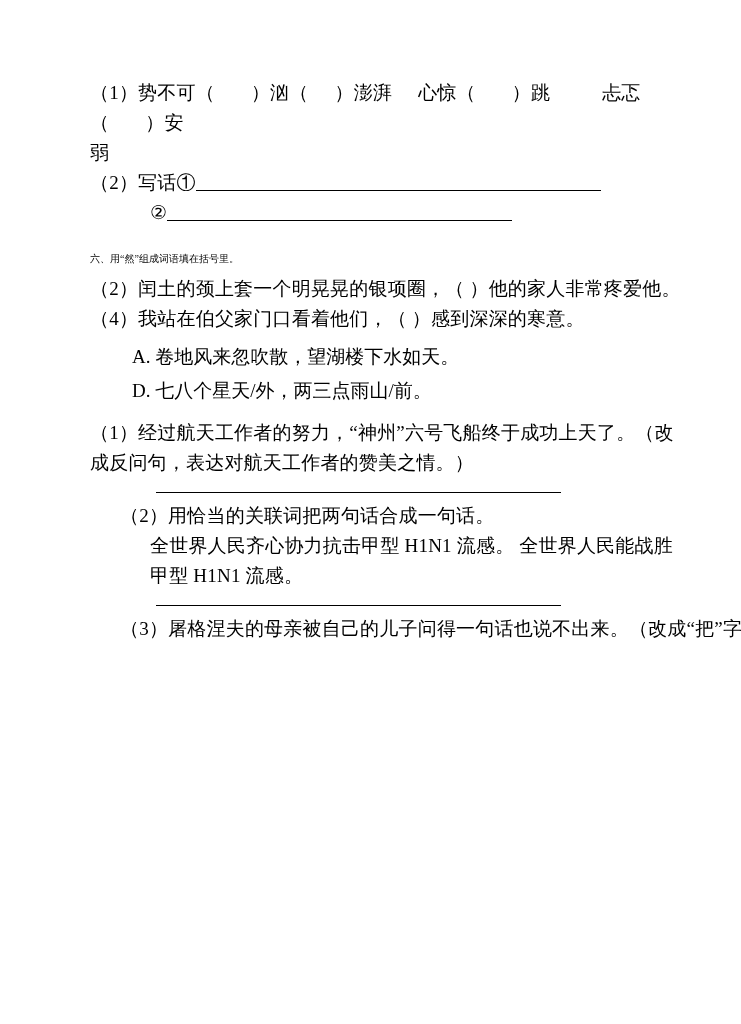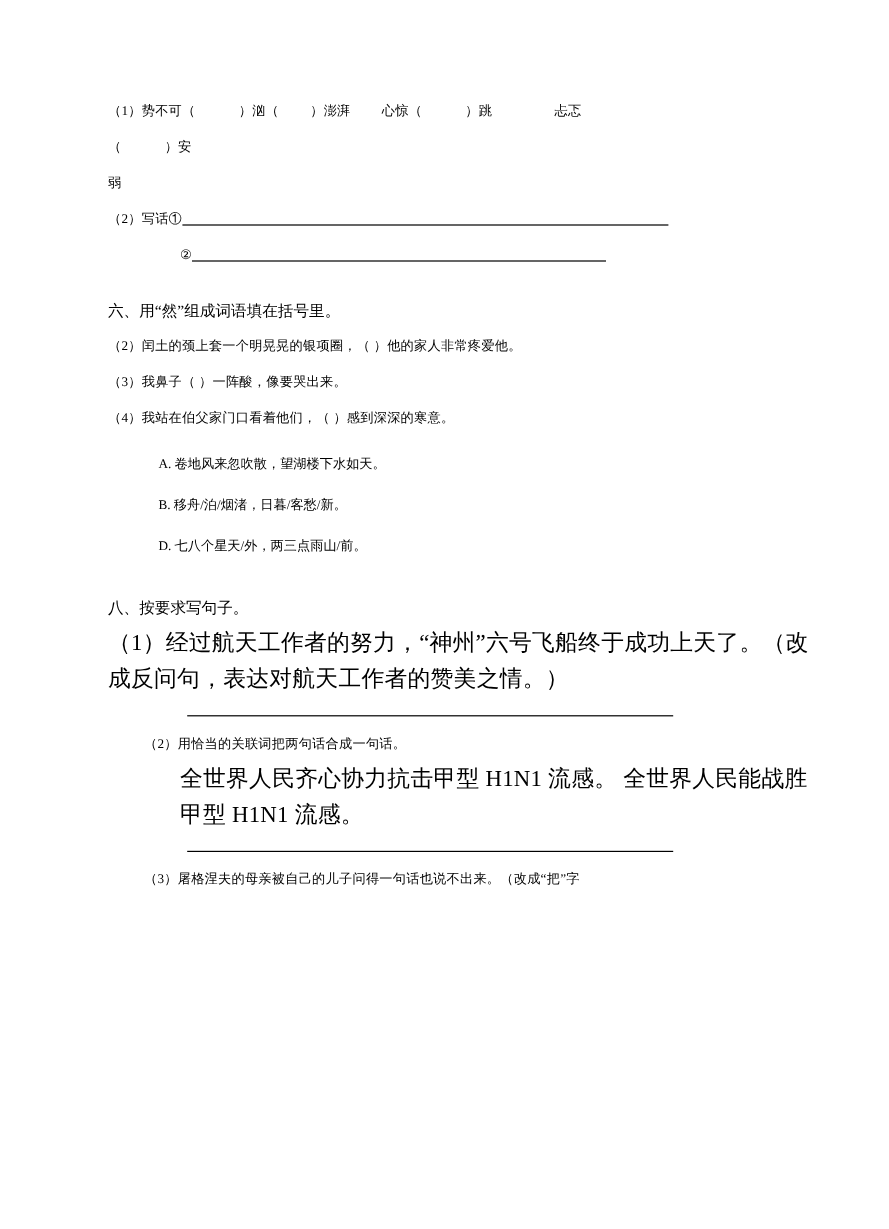--- a/index.html
+++ b/index.html
@@ -15,52 +15,52 @@
     overflow: hidden;
   }
   .page {
     position: relative;
     width: 741px;
     height: 1024px;
     box-sizing: border-box;
     padding: 78px 58px 0 90px;
   }
   .line {
-    font-size: 11px;
+    font-size: 19px;
     line-height: 30px;
     white-space: nowrap;
     letter-spacing: 0.2px;
   }
   .indent2 { padding-left: 30px; }
   .indent3 { padding-left: 60px; }
   .wrapline {
     font-size: 19px;
     line-height: 30px;
     letter-spacing: 0.2px;
   }
   .sec {
-    font-size: 13px;
+    font-size: 10px;
     line-height: 30px;
     white-space: nowrap;
     margin-top: 10px;
   }
   .gapsm { height: 6px; }
   .gapmd { height: 10px; }
   .sp2 { display: inline-block; width: 16px; }
   .sp3 { display: inline-block; width: 26px; }
   .sp4 { display: inline-block; width: 36px; }
   .sp6 { display: inline-block; width: 52px; }
   .blank-long {
     display: inline-block;
     border-bottom: 1px solid #000;
     height: 15px;
     vertical-align: -2px;
   }
   .opt {
-    font-size: 11px;
+    font-size: 19px;
     line-height: 34px;
     white-space: nowrap;
     padding-left: 42px;
   }
   .ans-rule {
     border-bottom: 1px solid #000;
     height: 0;
     margin: 14px 0 8px 66px;
     width: 405px;
   }
@@ -90,32 +90,29 @@
     <span>（2）写话①</span><span class="blank-long" style="width:405px"></span>
   </div>
   <div class="line indent3">
     <span>②</span><span class="blank-long" style="width:345px"></span>
   </div>
 
   <div class="gapsm"></div>
 
   <div class="sec">六、用“然”组成词语填在括号里。</div>
   <div class="line">（2）闰土的颈上套一个明晃晃的银项圈，（            ）他的家人非常疼爱他。</div>
-  <div class="line">（3）我鼻子（            ）一阵酸，像要哭出来。</div>
   <div class="line">（4）我站在伯父家门口看着他们，（            ）感到深深的寒意。</div>
 
   <div class="gapsm"></div>
 
   <div class="opt">A. 卷地风来忽吹散，望湖楼下水如天。</div>
-  <div class="opt">B. 移舟/泊/烟渚，日暮/客愁/新。</div>
   <div class="opt">D. 七八个星天/外，两三点雨山/前。</div>
 
   <div class="gapmd"></div>
 
-  <div class="sec">八、按要求写句子。</div>
   <div class="wrapline">（1）经过航天工作者的努力，“神州”六号飞船终于成功上天了。（改成反问句，表达对航天工作者的赞美之情。）</div>
   <div class="ans-rule"></div>
   <div class="line indent2">（2）用恰当的关联词把两句话合成一句话。</div>
   <div class="wrapline indent3">全世界人民齐心协力抗击甲型 H1N1 流感。    全世界人民能战胜甲型 H1N1 流感。</div>
   <div class="ans-rule2"></div>
   <div class="line indent2">（3）屠格涅夫的母亲被自己的儿子问得一句话也说不出来。（改成“把”字</div>
 
 </div>
 
 </body></html>

